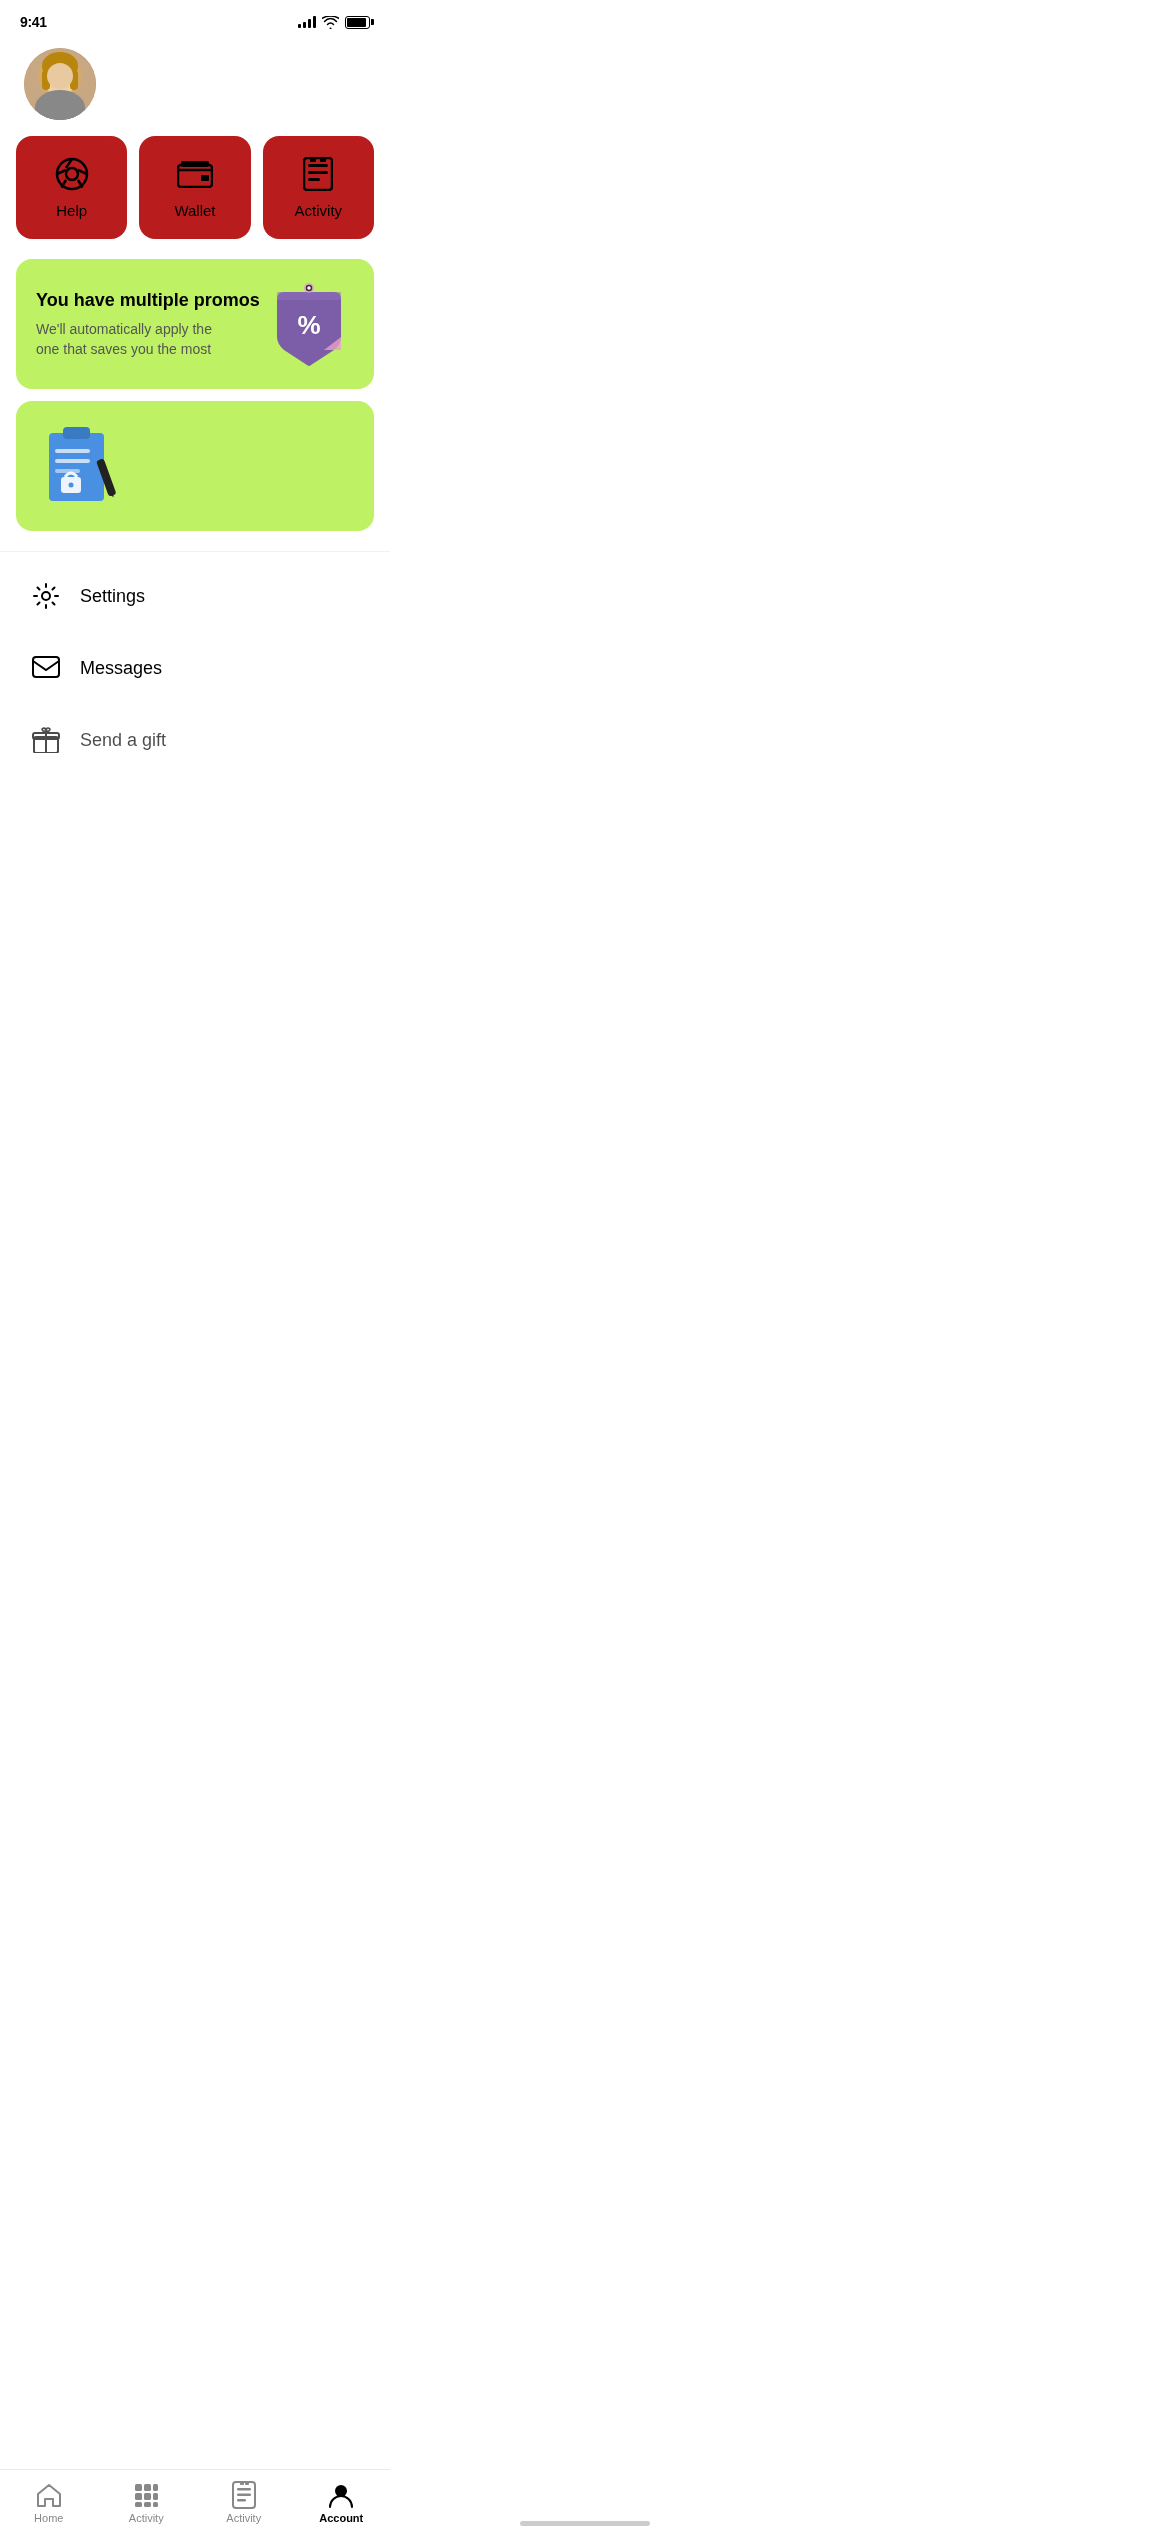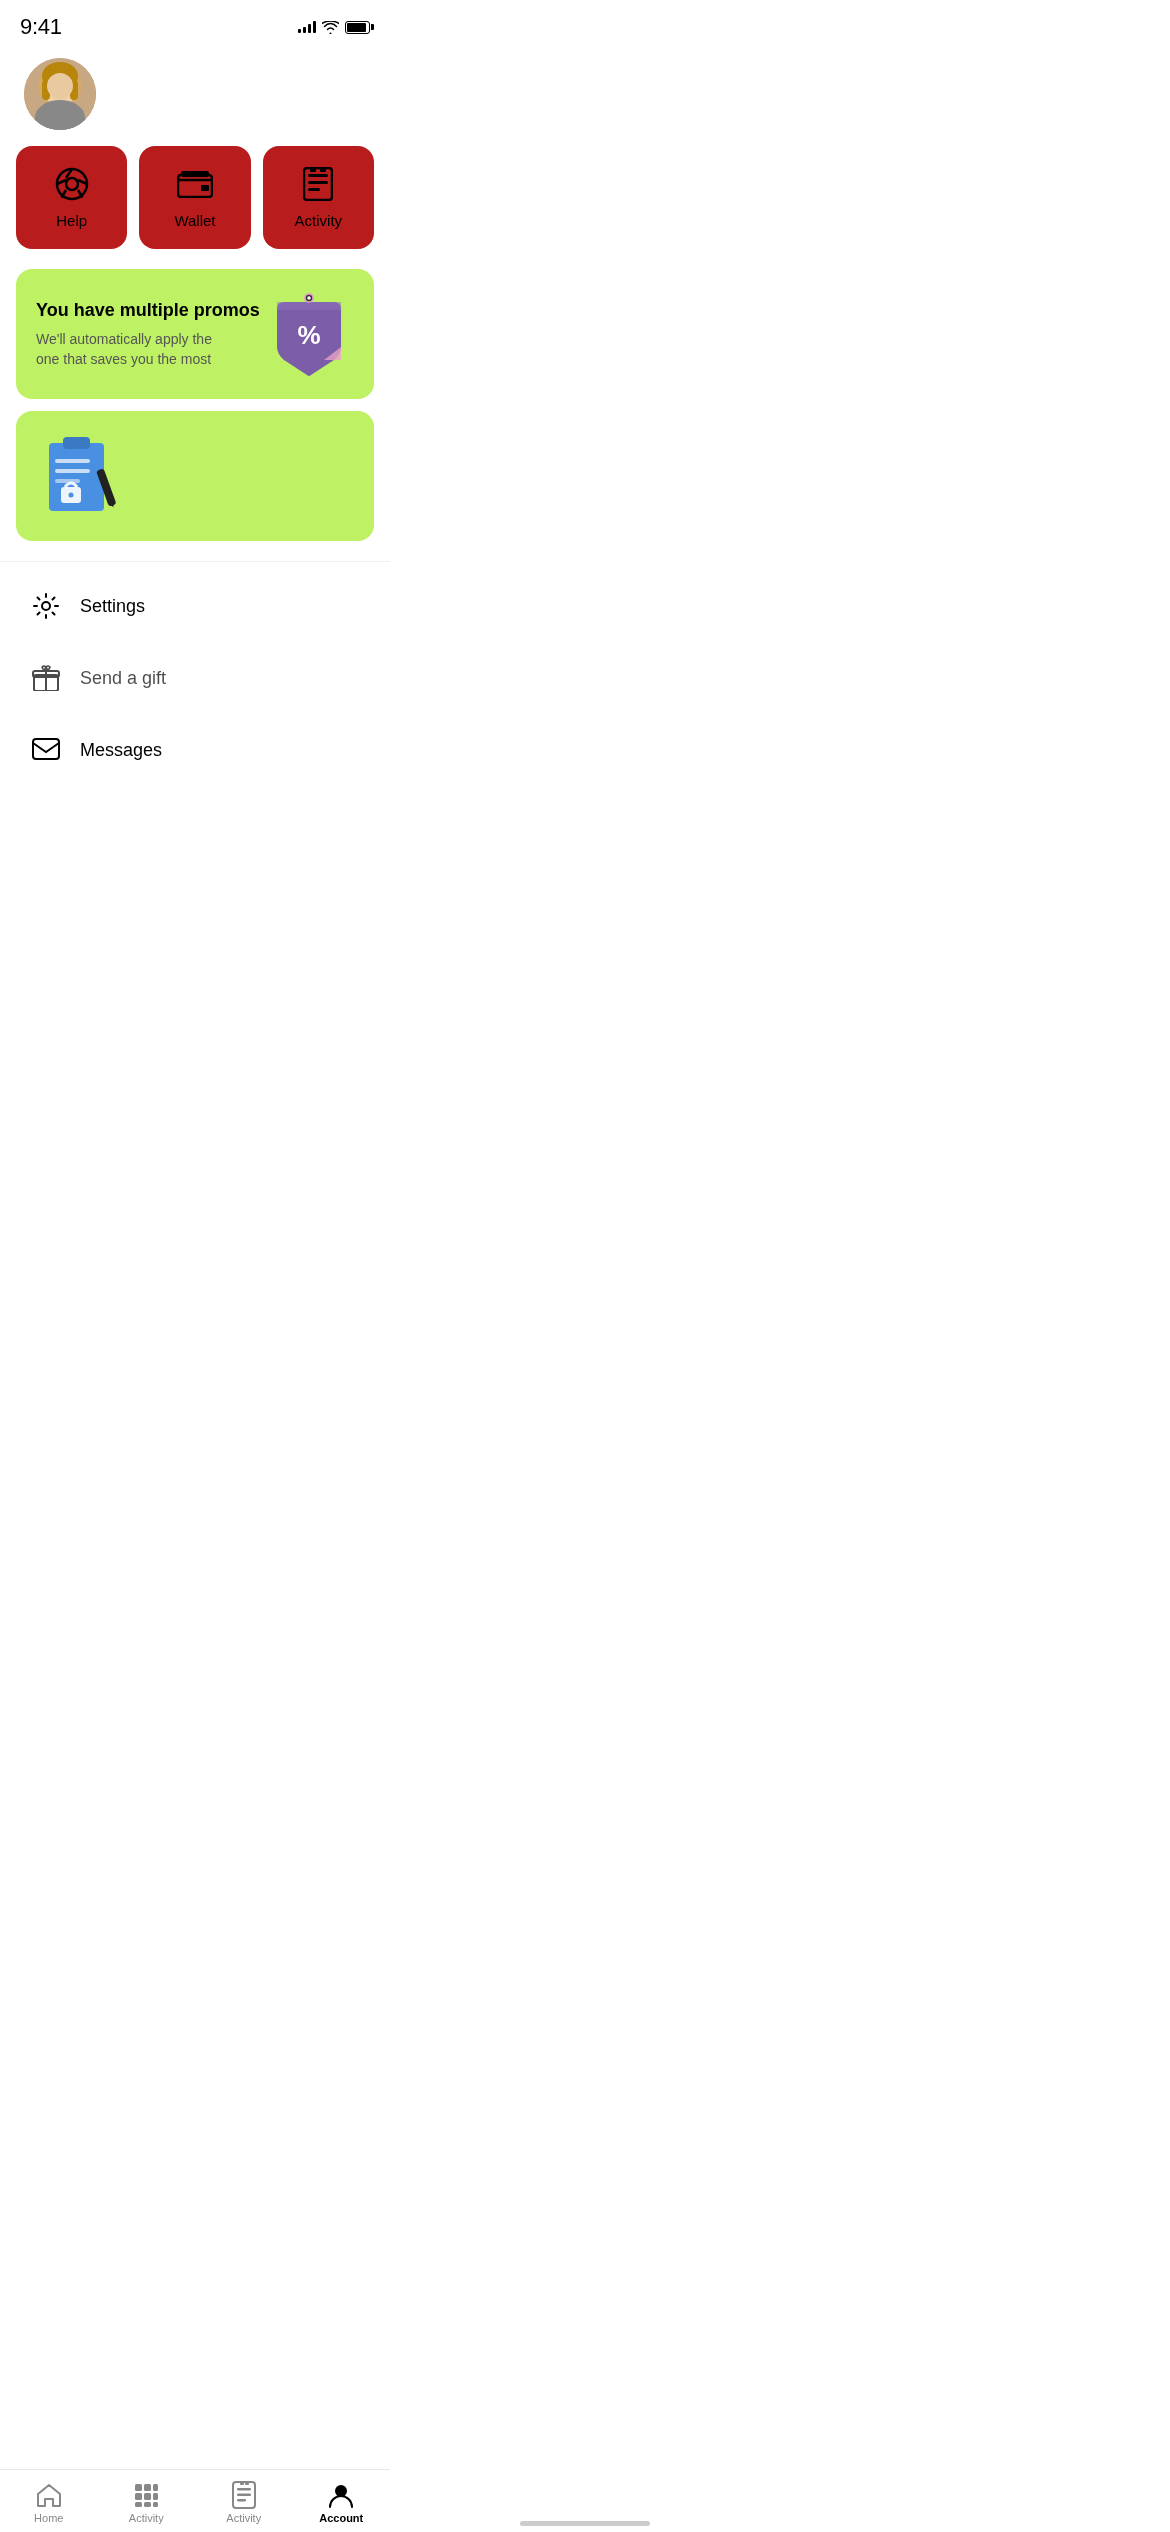--- a/index.html
+++ b/index.html
@@ -14,22 +14,22 @@
     }
 
     
     .status-bar {
       display: flex;
       justify-content: space-between;
       align-items: center;
       padding: 14px 20px 8px;
     }
     .status-time {
-      font-size: 22px;
-      font-weight: 400;
+      font-size: 14px;
+      font-weight: 700;
       letter-spacing: -0.3px;
     }
     .status-icons {
       display: flex;
       align-items: center;
       gap: 6px;
     }
     .signal-bars {
       display: flex;
       align-items: flex-end;
@@ -444,40 +444,40 @@
   <div class="menu-section">
     <div class="menu-item">
       <div class="menu-item-icon">
         <svg width="28" height="28" viewBox="0 0 28 28" fill="none">
           <circle cx="14" cy="14" r="4" stroke="#000" stroke-width="2" fill="none"></circle>
           <path d="M14 2v3M14 23v3M2 14h3M23 14h3M5.5 5.5l2 2M20.5 20.5l2 2M5.5 22.5l2-2M20.5 7.5l2-2" stroke="#000" stroke-width="2" stroke-linecap="round"></path>
         </svg>
       </div>
       <span class="menu-item-label">Settings</span>
     </div>
+    <div class="menu-item">
+      <div class="menu-item-icon">
+        <svg width="28" height="24" viewBox="0 0 28 24" fill="none">
+          <rect x="1" y="1" width="26" height="20" rx="3" stroke="#000" stroke-width="2" fill="none"></rect>
+          <path d="M1 5l13 9 13-9" stroke="#000" stroke-width="2" stroke-linecap="round"></path>
+        </svg>
+      </div>
+      <span class="menu-item-label">Messages</span>
+    </div>
     <div class="menu-item menu-item-partial">
       <div class="menu-item-icon">
         <svg width="28" height="26" viewBox="0 0 28 26" fill="none">
           <rect x="2" y="10" width="24" height="16" rx="2" stroke="#000" stroke-width="2" fill="none"></rect>
           <rect x="1" y="6" width="26" height="6" rx="2" stroke="#000" stroke-width="2" fill="none"></rect>
           <path d="M14 6V26" stroke="#000" stroke-width="2"></path>
           <path d="M14 6C14 6 10 4 10 2a2 2 0 0 1 4 4z" stroke="#000" stroke-width="1.5" fill="none"></path>
           <path d="M14 6C14 6 18 4 18 2a2 2 0 0 0-4 4z" stroke="#000" stroke-width="1.5" fill="none"></path>
         </svg>
       </div>
       <span class="menu-item-label">Send a gift</span>
-    </div>
-    <div class="menu-item">
-      <div class="menu-item-icon">
-        <svg width="28" height="24" viewBox="0 0 28 24" fill="none">
-          <rect x="1" y="1" width="26" height="20" rx="3" stroke="#000" stroke-width="2" fill="none"></rect>
-          <path d="M1 5l13 9 13-9" stroke="#000" stroke-width="2" stroke-linecap="round"></path>
-        </svg>
-      </div>
-      <span class="menu-item-label">Messages</span>
     </div>
   </div>
 </div>
 
 <div class="bottom-nav">
   <div class="nav-item">
     <div class="nav-icon">
       <svg width="26" height="26" viewBox="0 0 26 26" fill="none">
         <path d="M13 3L2 12v12h7v-7h8v7h7V12L13 3z" stroke="#888" stroke-width="2" fill="none" stroke-linejoin="round"></path>
       </svg>

